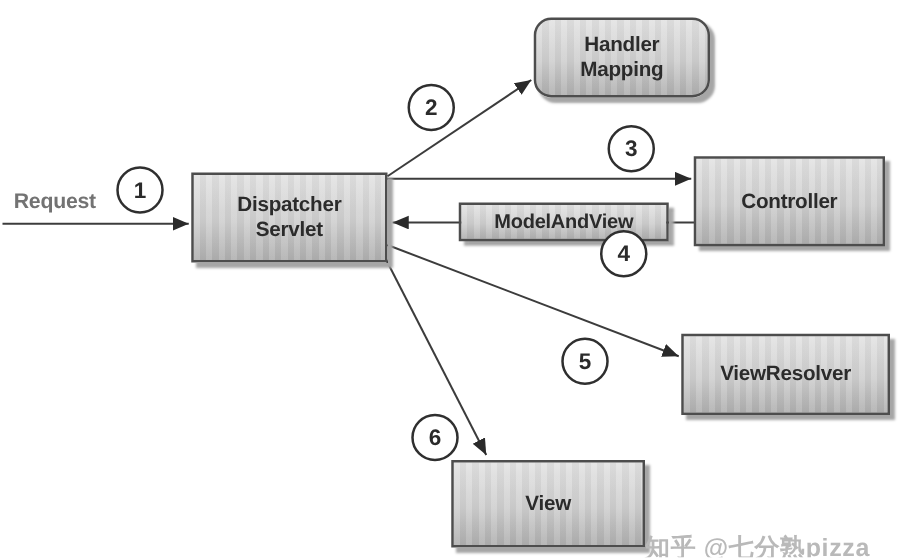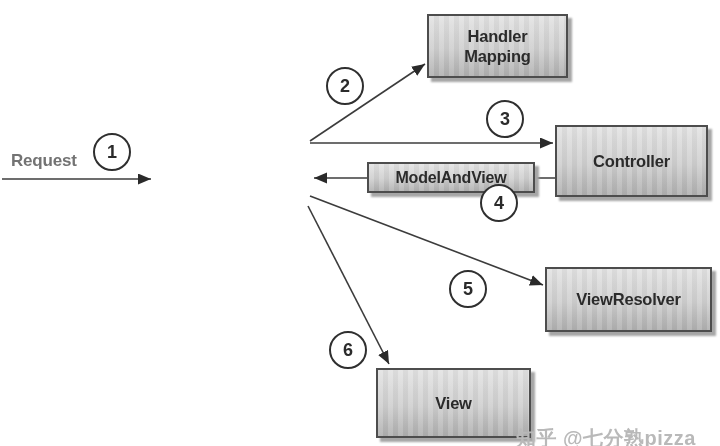--- a/index.html
+++ b/index.html
@@ -105,39 +105,43 @@
     <line x1="2" y1="179" x2="151" y2="179" marker-end="url(#ah)"></line>
     <line x1="310" y1="141" x2="425" y2="64" marker-end="url(#ah)"></line>
     <line x1="310" y1="143" x2="553" y2="143" marker-end="url(#ah)"></line>
     <line x1="556" y1="178" x2="314" y2="178" marker-end="url(#ah)"></line>
     <line x1="310" y1="196" x2="543" y2="285" marker-end="url(#ah)"></line>
     <line x1="308" y1="206" x2="389" y2="364" marker-end="url(#ah)"></line>
   </svg>
 
   <div class="request-label">Request</div>
 
+  <div class="node" style="left:153px; top:138px; width:157px; height:72px;">
+    <span class="node-label">Dispatcher
+Servlet</span>
+  </div>
 
-  <div class="node" style="left:427px; top:14px; width:141px; height:64px;">
+  <div class="node" style="left:427px; top:14px; width:141px; height:64px;border-radius:14px;">
     <span class="node-label">Handler
 Mapping</span>
   </div>
 
   <div class="node" style="left:555px; top:125px; width:153px; height:72px;">
     <span class="node-label">Controller</span>
   </div>
 
   <div class="node node--small" style="left:367px; top:162px; width:168px; height:31px;">
     <span class="node-label">ModelAndView</span>
   </div>
 
   <div class="node" style="left:545px; top:267px; width:167px; height:65px;">
     <span class="node-label">ViewResolver</span>
   </div>
 
-  <div class="node" style="left:376px; top:368px; width:155px; height:70px;">
+  <div class="node" style="left:361px; top:368px; width:155px; height:70px;">
     <span class="node-label">View</span>
   </div>
 
   <div class="step" style="left:93px;  top:133px;">
     <span>1</span>
   </div>
   <div class="step" style="left:326px; top:67px;">
     <span>2</span>
   </div>
   <div class="step" style="left:486px; top:100px;">

